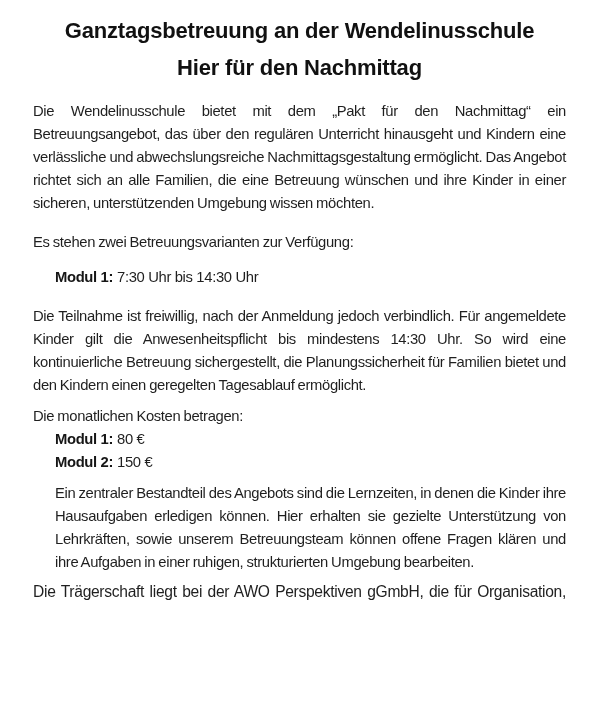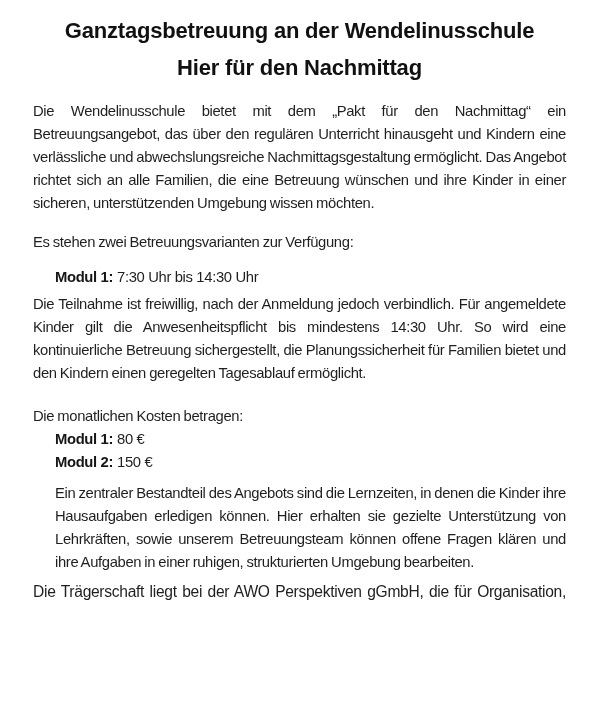--- a/index.html
+++ b/index.html
@@ -45,22 +45,22 @@
     font-size: 14.8px;
     line-height: 23px;
     letter-spacing: -0.35px;
     color: #1f1f1f;
   }
   .module-label {
     font-weight: 700;
     color: #161616;
     margin-right: 4px;
   }
-  .para.attendance { margin-top: 4px; }
-  .para.costs-intro { margin-top: 20px; }
+  .para.attendance { margin-top: 16px; }
+  .para.costs-intro { margin-top: 8px; }
   .para.learning { margin-top: 8px; margin-left: 22px; }
   .para.provider {
     margin-top: 6px;
     font-size: 15.6px;
     line-height: 23.6px;
     letter-spacing: -0.3px;
   }
 </style>
 </head>
 <body>

